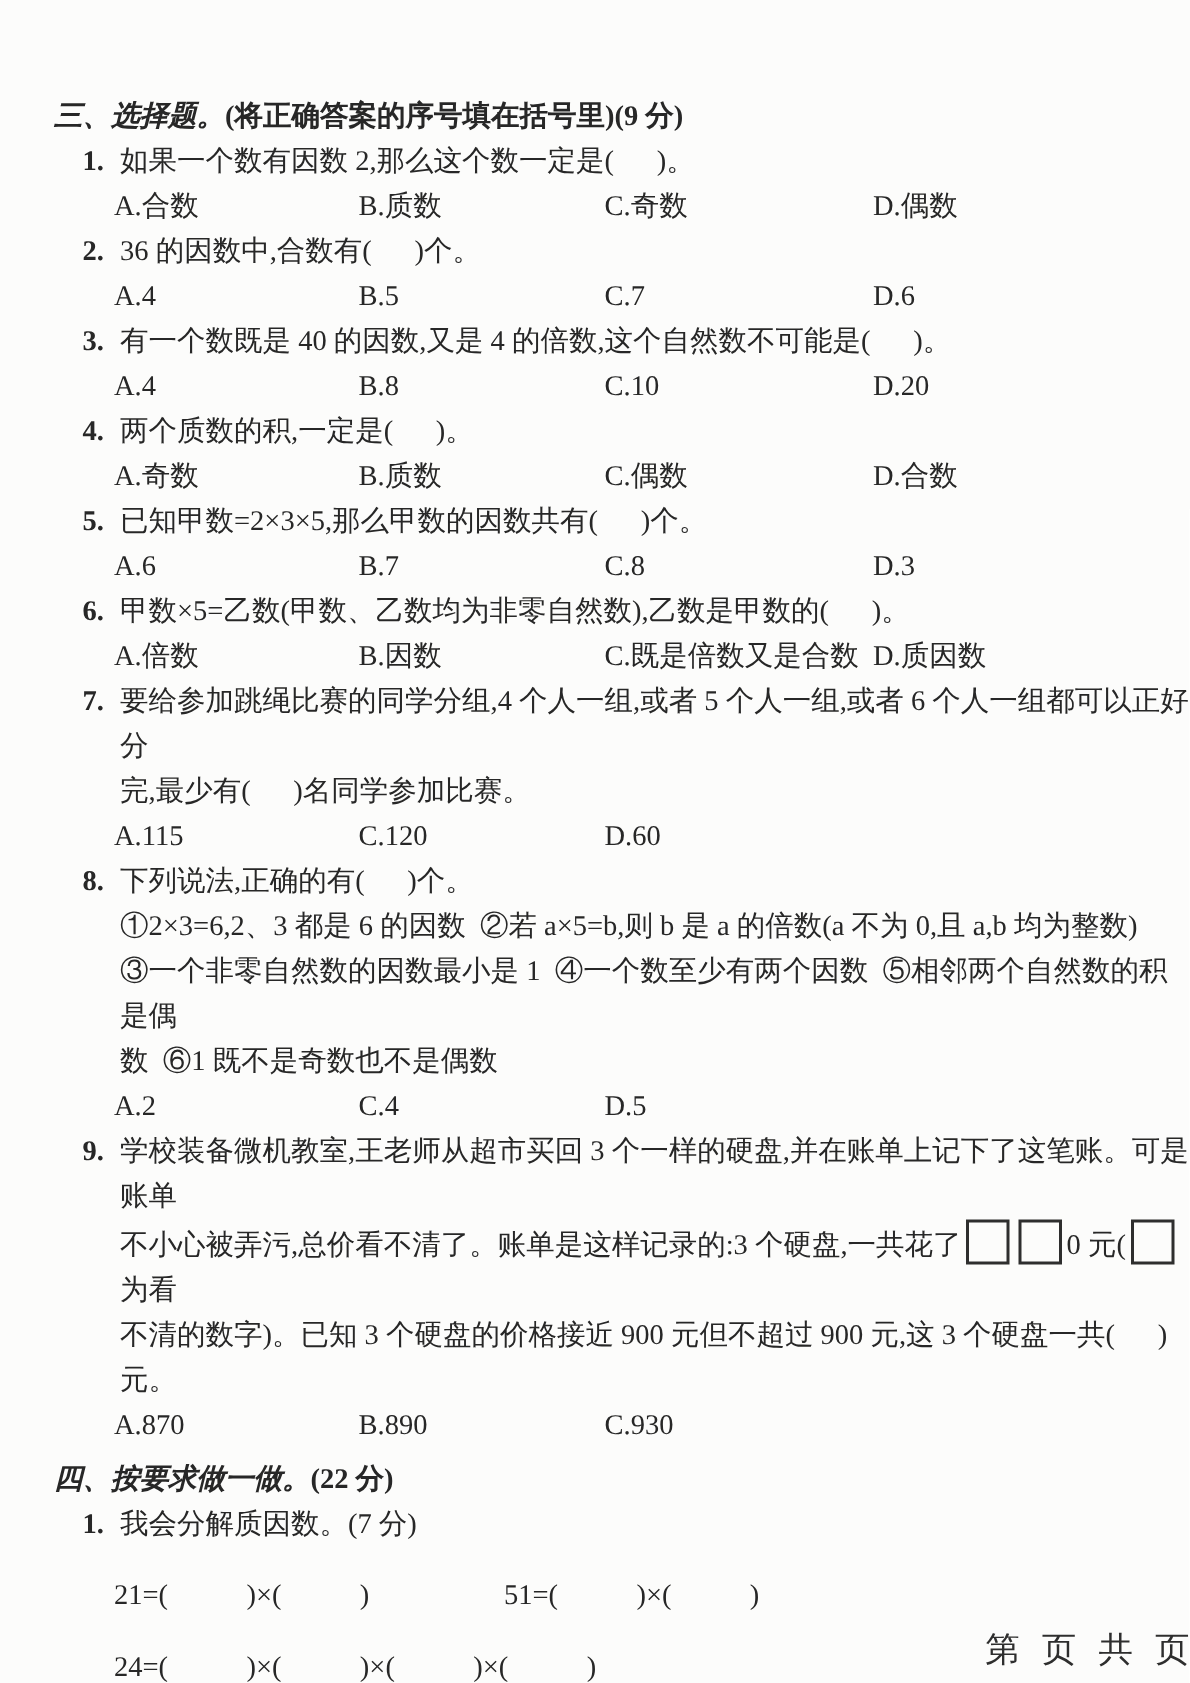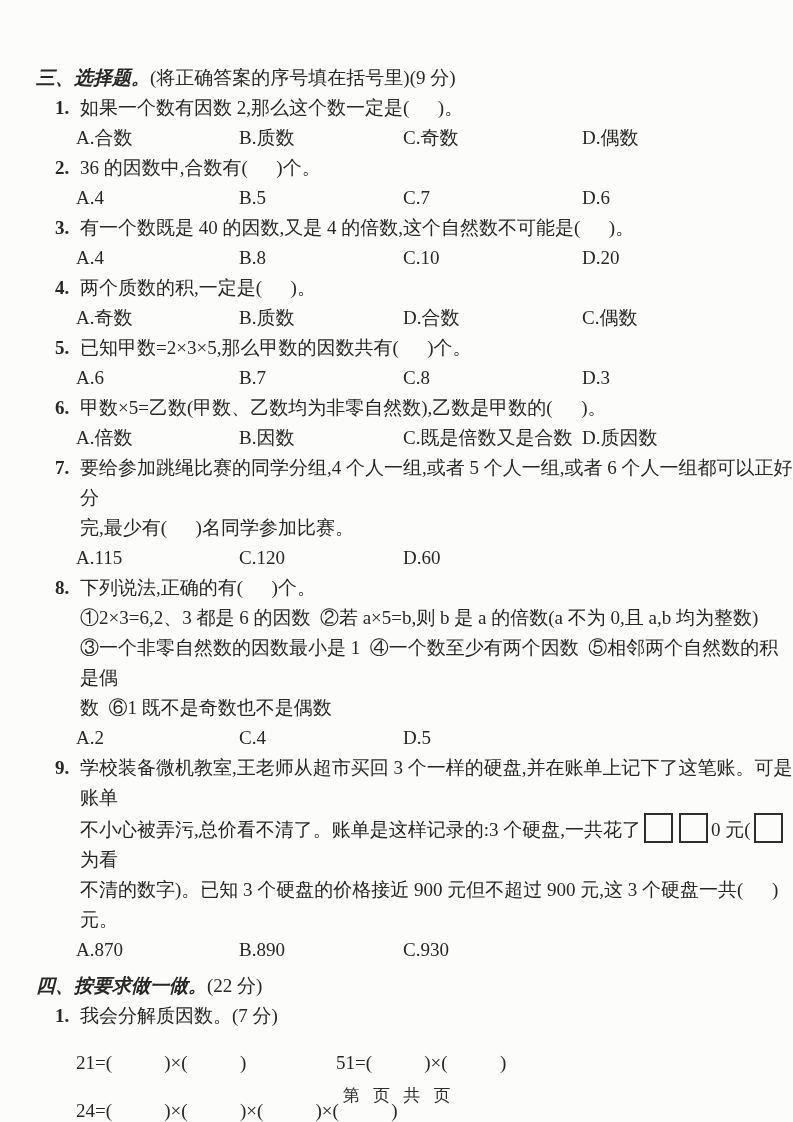--- a/index.html
+++ b/index.html
@@ -9,36 +9,36 @@
     background:#fcfcfb;
     color:#272727;
     font-family:"Liberation Serif","DejaVu Serif",serif;
     font-size:19px;
     overflow:hidden;
   }
   .content { padding-top:63px; }
   .line { line-height:30px; white-space:pre-wrap; }
   .b { font-weight:bold;font-style:italic; }
   .sec-h { margin-left:36px; line-height:30px; white-space:pre-wrap; }
-  .sec-h .note { font-weight:normal; }
+  .sec-h .note { font-weight:bold; }
   .q { margin-left:80px; position:relative; }
   .qnum { position:absolute; left:-25px; top:0; line-height:30px; font-weight:bold; }
   .opts { display:grid; grid-template-columns:163px 164px 179px auto; margin-left:-4px; line-height:30px; }
   .opts span { white-space:pre; }
   .s4h { margin-top:6px; }
   .frow { margin-left:76px; line-height:32px; white-space:pre; position:relative;margin-top:16px; }
   .fcol2 { position:absolute; left:260px; top:0; }
   .box {
     display:inline-block; width:25px; height:26px;
     border:2px solid #2e2e2e; background:#fcfcfb;
     vertical-align:-7px; margin:0 3px;
   }
   .footer {
     position:absolute; top:1084px; left:0; width:100%;
-    text-align:center; font-size:17px; word-spacing:9px; color:#2e2e2e;
+    text-align:right; font-size:23px; word-spacing:9px; color:#2e2e2e;
   }
 </style>
 </head>
 <body>
 
 <div class="page">
   <div class="content">
 
     <div class="sec-h"><span class="b">三、选择题。</span><span class="note">(将正确答案的序号填在括号里)(9 分)</span></div>
 
@@ -74,22 +74,22 @@
         <span>D.20</span>
       </div>
     </div>
 
     <div class="q">
       <span class="qnum">4.</span>
       <div class="line">两个质数的积,一定是(      )。</div>
       <div class="opts">
         <span>A.奇数</span>
         <span>B.质数</span>
+        <span>C.偶数</span>
         <span>D.合数</span>
-        <span>C.偶数</span>
       </div>
     </div>
 
     <div class="q">
       <span class="qnum">5.</span>
       <div class="line">已知甲数=2×3×5,那么甲数的因数共有(      )个。</div>
       <div class="opts">
         <span>A.6</span>
         <span>B.7</span>
         <span>C.8</span>

